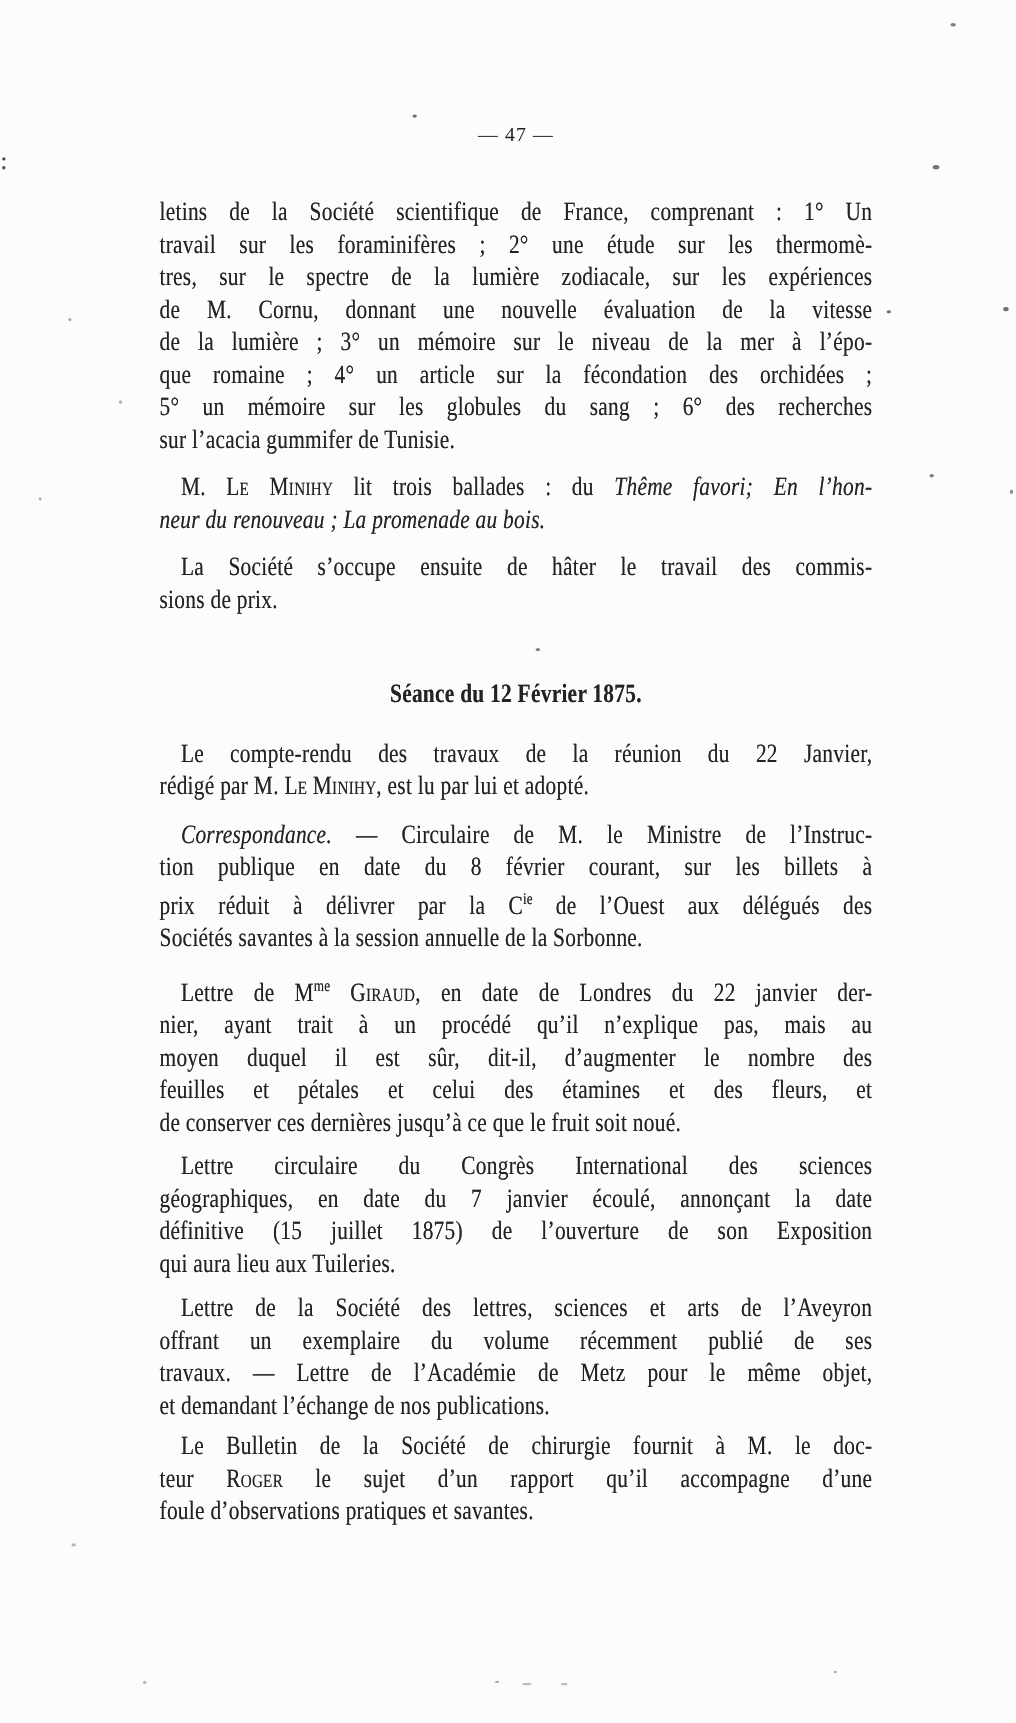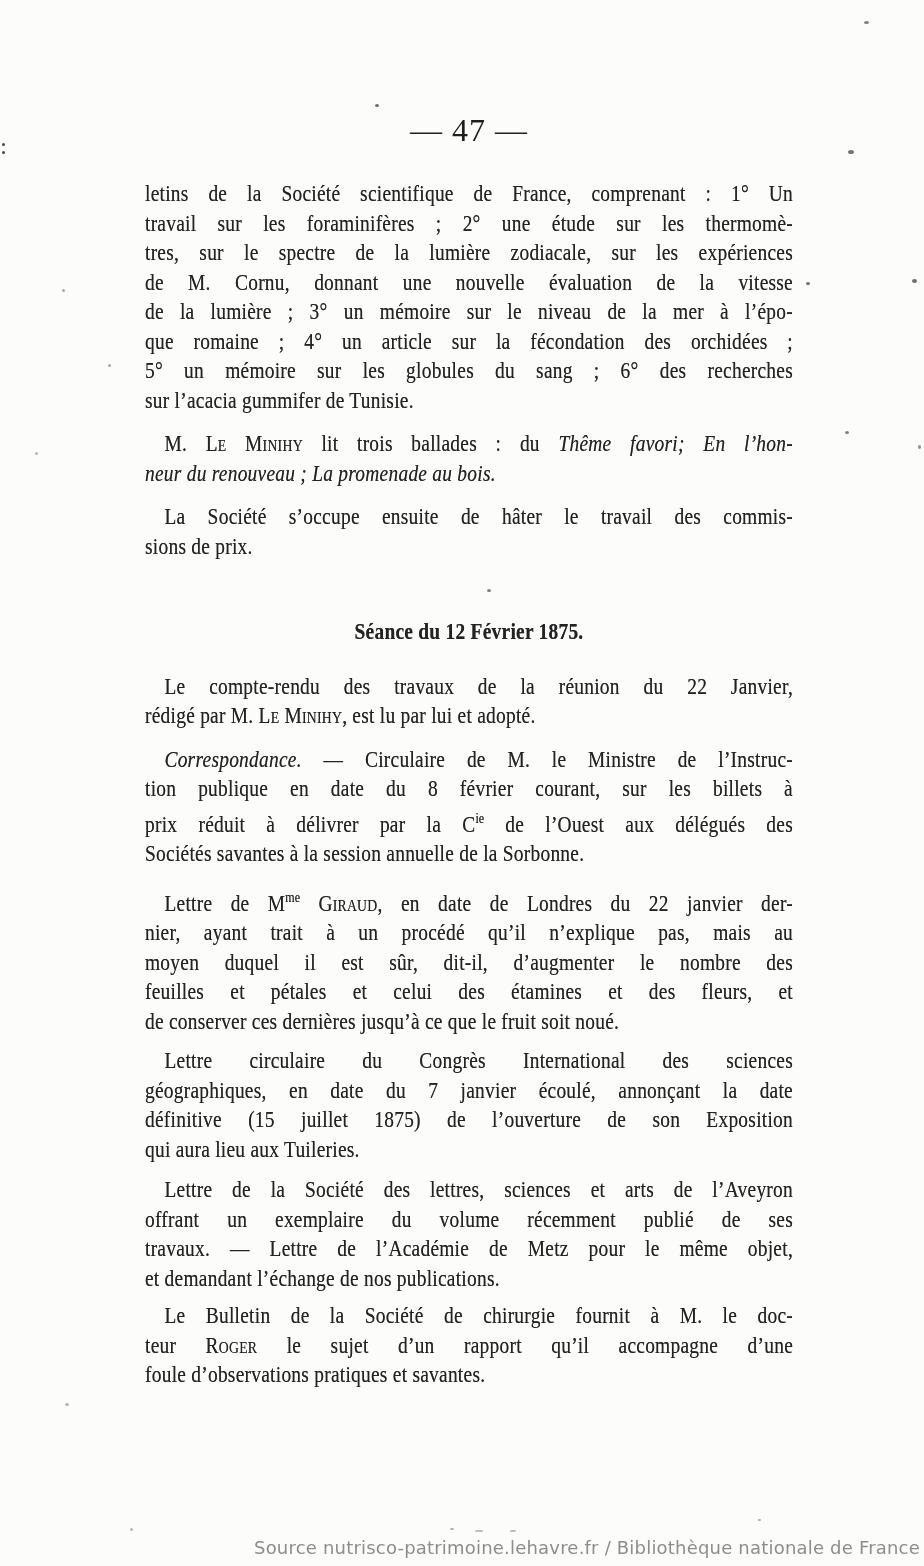--- a/index.html
+++ b/index.html
@@ -6,21 +6,21 @@
   .page{
     position:relative;
     width:924px;height:1566px;
     background:#fcfcfb;
     font-family:"Liberation Serif", serif;
     color:#232323;
     overflow:hidden;
   }
   .pageno{
     position:absolute;top:112px;left:145px;width:648px;
-    text-align:center;font-size:32px;letter-spacing:1px;
+    text-align:center;font-size:18px;letter-spacing:1px;
     color:#1e1e1e;
   }
   .content{
     position:absolute;left:145px;top:179px;width:800px;
     transform:scaleX(0.81);transform-origin:left top;
     font-size:24px;line-height:29.5px;letter-spacing:0.3px;
     text-shadow:0 0 0.5px rgba(20,20,20,0.55);
   }
   .block{margin-top:14px;}
   .block:nth-child(1){margin-top:0;}
@@ -104,21 +104,20 @@
         <div class="line"><span>travaux. — Lettre de l’Académie de Metz pour le même objet,</span></div>
         <div class="line last"><span>et demandant l’échange de nos publications.</span></div>
       </div>
       <div class="block paragraph indent">
         <div class="line"><span>Le Bulletin de la Société de chirurgie fournit à M. le doc-</span></div>
         <div class="line"><span>teur </span><span class="sc">Roger</span><span> le sujet d’un rapport qu’il accompagne d’une</span></div>
         <div class="line last"><span>foule d’observations pratiques et savantes.</span></div>
       </div>
     </div>
 
-  <div class="footer">Source nutrisco-patrimoine.lehavre.fr / Bibliothèque nationale de France</div>
 
   <div class="speck" style="left:2px;top:143px;width:3px;height:3px;"></div>
   <div class="speck" style="left:2px;top:151px;width:3px;height:3px;"></div>
   <div class="speck" style="left:375px;top:104px;width:4px;height:3px;opacity:.8;"></div>
   <div class="speck" style="left:864px;top:21px;width:5px;height:3px;opacity:.7;"></div>
   <div class="speck" style="left:848px;top:150px;width:6px;height:4px;opacity:.75;"></div>
   <div class="speck" style="left:806px;top:282px;width:4px;height:3px;opacity:.8;"></div>
   <div class="speck" style="left:912px;top:279px;width:5px;height:4px;opacity:.8;"></div>
   <div class="speck" style="left:487px;top:589px;width:4px;height:3px;opacity:.7;"></div>
   <div class="speck" style="left:62px;top:289px;width:3px;height:3px;opacity:.45;"></div>

